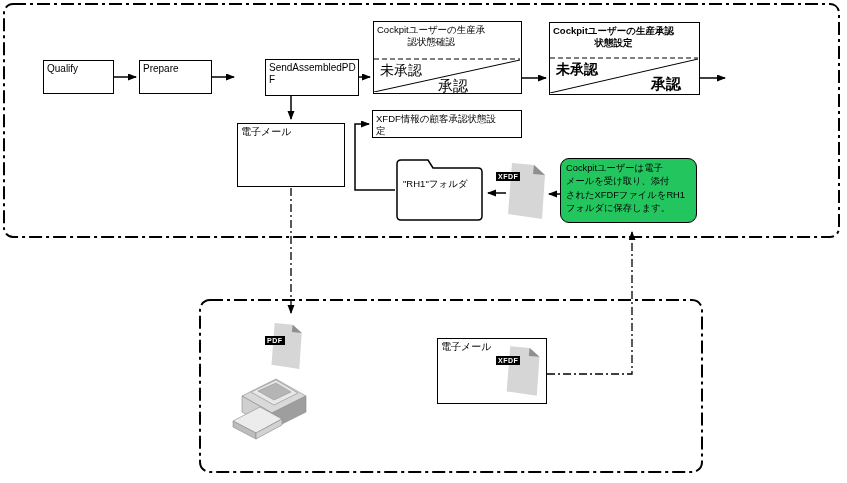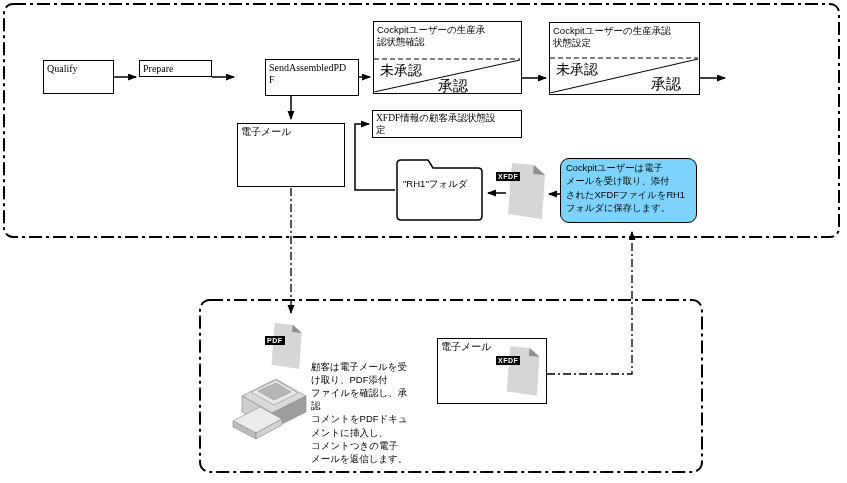--- a/index.html
+++ b/index.html
@@ -6,30 +6,30 @@
   #canvas{
     position:relative;width:847px;height:483px;background:#ffffff;
     font-family:"Liberation Sans","DejaVu Sans",sans-serif;color:#000;
     overflow:hidden;
   }
   .layer{position:absolute;left:0;top:0;}
   .node{
     position:absolute;background:#ffffff;border:1.5px solid #000;
     font-size:10px;line-height:1.2;box-sizing:border-box;
   }
-  .node .lbl{display:block;padding:2px 3px;font-family:Liberation Serif, serif;}
+  .node .lbl{display:block;padding:2px 3px;}
   .pre{white-space:pre;}
   .jp{font-size:9.5px;line-height:1.25;}
   .statebox{padding:0;}
-  .statebox .title{position:absolute;left:3px;top:2px;white-space:pre;}
+  .statebox .title{position:absolute;left:3px;top:2px;white-space:pre;text-align:center;}
   .statebox .st-un{position:absolute;left:6px;font-size:14px;}
   .statebox .st-ap{position:absolute;font-size:15px;}
   .statebox svg{position:absolute;left:0;top:0;}
   .notebox{
-    position:absolute;background:#7dd3fc;border:1.5px solid #000;border-radius:9px;
+    position:absolute;background:#22c55e;border:1.5px solid #000;border-radius:9px;
     font-size:9.3px;line-height:1.45;padding:3px 5px;box-sizing:border-box;
   }
   .freetext{position:absolute;font-size:9.5px;line-height:1.38;}
   .icon-wrap{position:absolute;}
   .iconlabel{
     position:absolute;background:#000;color:#fff;font-size:7px;font-weight:bold;
     padding:1px 2px;line-height:1;letter-spacing:0.5px;
   }
   .foldertext{position:absolute;font-size:9.5px;}
 </style>
@@ -58,40 +58,40 @@
     <line x1="506" y1="193" x2="488" y2="193" stroke="#000" stroke-width="1.5" marker-end="url(#ah)"></line>
     <line x1="560" y1="194" x2="549" y2="194" stroke="#000" stroke-width="1.5" marker-end="url(#ah)"></line>
 
     <line x1="291" y1="188" x2="291" y2="313" stroke="#000" stroke-width="1.3" stroke-dasharray="8 3 2 3" marker-end="url(#ah)"></line>
     <polyline points="547,374 632,374 632,232" fill="none" stroke="#000" stroke-width="1.3" stroke-dasharray="8 3 2 3" marker-end="url(#ah)"></polyline>
   </svg>
 
   <div class="node" style="left:43px;top:60px;width:71px;height:34px;">
     <span class="lbl">Qualify</span>
   </div>
-  <div class="node" style="left:139px;top:60px;width:73px;height:17px;">
+  <div class="node" style="left:139px;top:60px;width:73px;height:34px;">
     <span class="lbl">Prepare</span>
   </div>
   <div class="node" style="left:237px;top:59px;width:94px;height:37px;margin-left:28px;">
     <span class="lbl pre">SendAssembledPD
 F</span>
   </div>
 
   <div class="node statebox jp" style="left:373px;top:21px;width:149px;height:73px;">
     <svg width="146" height="70">
       <line x1="0" y1="37" x2="146" y2="37" stroke="#000" stroke-width="1.2" stroke-dasharray="5 3"></line>
       <line x1="0" y1="70" x2="146" y2="38" stroke="#000" stroke-width="1"></line>
     </svg>
     <span class="title">Cockpitユーザーの生産承
 認状態確認</span>
     <span class="st-un" style="top:40px;">未承認</span>
     <span class="st-ap" style="left:64px;top:55px;">承認</span>
   </div>
 
-  <div class="node statebox jp" style="left:549px;top:22px;width:151px;height:73px;">
+  <div class="node statebox jp" style="left:549px;top:22px;width:151px;height:73px;font-weight:bold;">
     <svg width="148" height="70">
       <line x1="0" y1="35" x2="148" y2="35" stroke="#000" stroke-width="1.2" stroke-dasharray="5 3"></line>
       <line x1="0" y1="70" x2="148" y2="36" stroke="#000" stroke-width="1"></line>
     </svg>
     <span class="title">Cockpitユーザーの生産承認
 状態設定</span>
     <span class="st-un" style="top:38px;">未承認</span>
     <span class="st-ap" style="left:101px;top:52px;">承認</span>
   </div>
 
@@ -141,28 +141,20 @@
       <polygon points="21,24 46,12 68,25 44,37" fill="#e8e8e8" stroke="#8a8a8a" stroke-width="0.6"></polygon>
       <polygon points="28,23 46,15 61,24 44,32" fill="#b5b5b5" stroke="#8a8a8a" stroke-width="0.5"></polygon>
       <polygon points="12,28 12,44 42,61 42,45" fill="#cfcfcf" stroke="#8a8a8a" stroke-width="0.6"></polygon>
       <polygon points="76,28 76,44 42,61 42,45" fill="#9e9e9e" stroke="#8a8a8a" stroke-width="0.6"></polygon>
       <polygon points="3,53 30,39 52,51 26,65" fill="#ececec" stroke="#8a8a8a" stroke-width="0.6"></polygon>
       <polygon points="3,53 3,59 26,71 26,65" fill="#bdbdbd" stroke="#8a8a8a" stroke-width="0.6"></polygon>
       <polygon points="52,51 52,57 26,71 26,65" fill="#d2d2d2" stroke="#8a8a8a" stroke-width="0.6"></polygon>
     </svg>
   </div>
 
-  <div class="freetext pre" style="left:311px;top:360px;width:150px;">顧客は電子メールを受
-け取り、PDF添付
-ファイルを確認し、承
-認
-コメントをPDFドキュ
-メントに挿入し、
-コメントつきの電子
-メールを返信します。</div>
 
   <div class="node jp" style="left:437px;top:338px;width:110px;height:66px;">
     <span class="lbl" style="font-size:10px;">電子メール</span>
   </div>
   <div class="icon-wrap" style="left:504px;top:343px;width:39px;height:56px;">
     <svg width="39" height="56" viewBox="0 0 44 58">
       <polygon points="7,1 29,3 40,13 37,57 3,52" fill="#d6d6d6"></polygon>
       <polygon points="29,3 40,13 28,12" fill="#8f8f8f"></polygon>
     </svg>
     <span class="iconlabel" style="left:-8px;top:13px;">XFDF</span>

